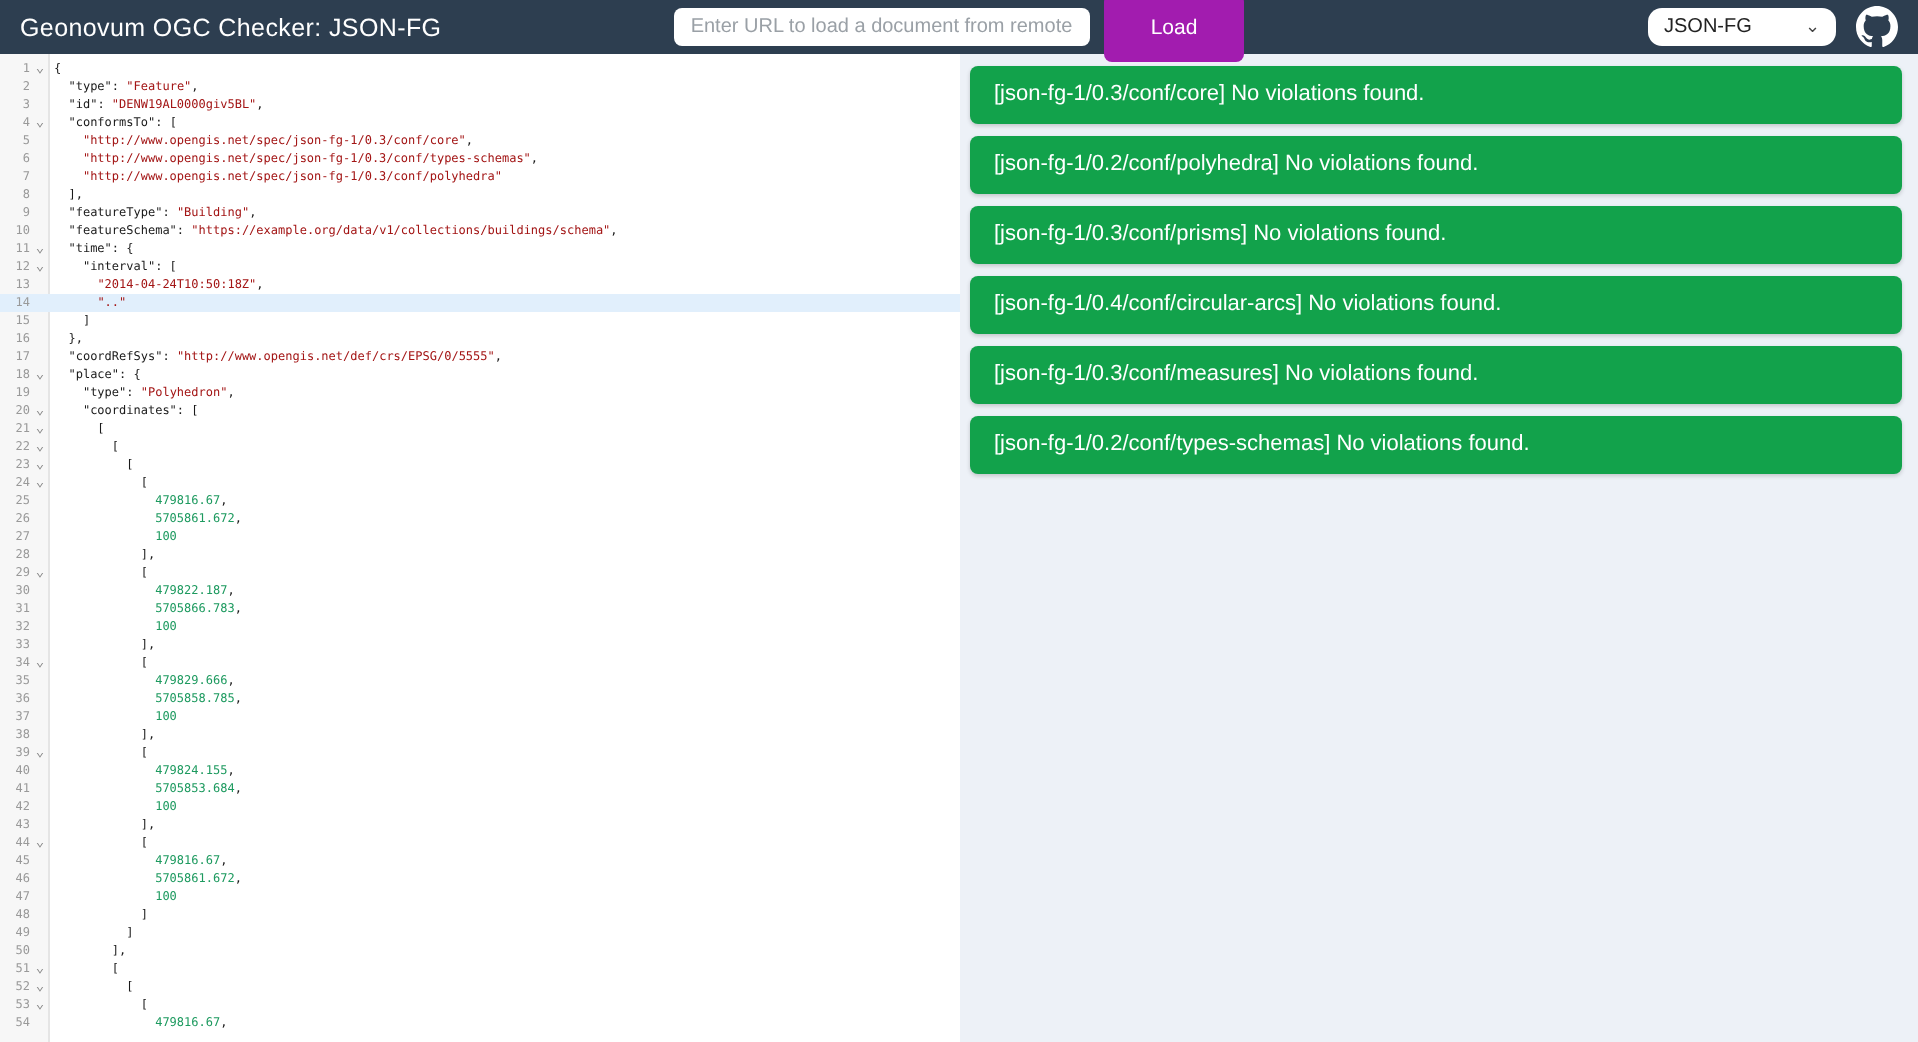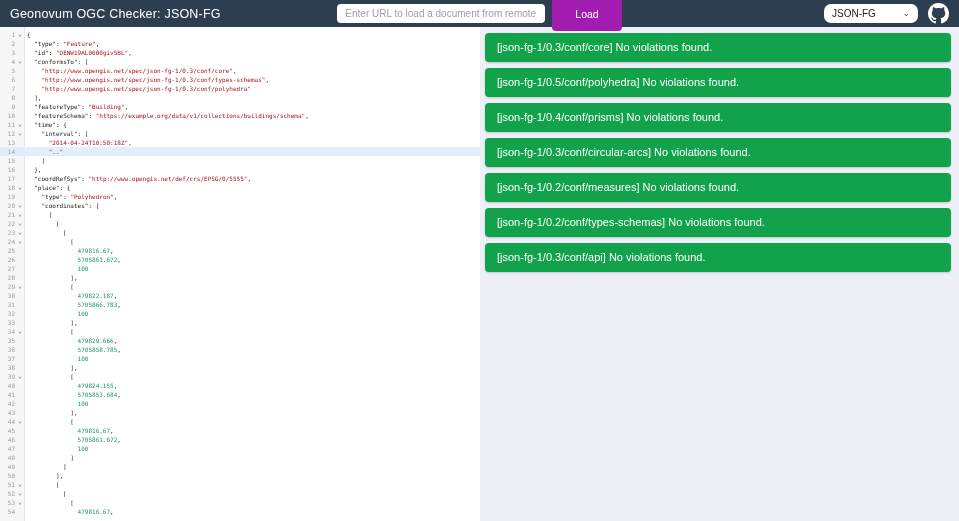--- a/index.html
+++ b/index.html
@@ -361,21 +361,20 @@
         <div class="cm-line">
           <span class="ln">54</span>
           <span class="fold"></span>
           <span class="code"><span class="tk-p">              </span><span class="tk-n">479816.67</span><span class="tk-p">,</span></span>
         </div>
       </div>
   </div>
   <div class="results">
     <div>
         <div class="alert">[json-fg-1/0.3/conf/core] No violations found.</div>
-        <div class="alert">[json-fg-1/0.5/conf/polyhedra] No violations found.</div>
-        <div class="alert">[json-fg-1/0.4/conf/prisms] No violations found.</div>
-        <div class="alert">[json-fg-1/0.3/conf/circular-arcs] No violations found.</div>
-        <div class="alert">[json-fg-1/0.2/conf/measures] No violations found.</div>
+        <div class="alert">[json-fg-1/0.2/conf/polyhedra] No violations found.</div>
+        <div class="alert">[json-fg-1/0.3/conf/prisms] No violations found.</div>
+        <div class="alert">[json-fg-1/0.4/conf/circular-arcs] No violations found.</div>
+        <div class="alert">[json-fg-1/0.3/conf/measures] No violations found.</div>
         <div class="alert">[json-fg-1/0.2/conf/types-schemas] No violations found.</div>
-        <div class="alert">[json-fg-1/0.3/conf/api] No violations found.</div>
       </div>
   </div>
 </main>
 
 </body></html>

